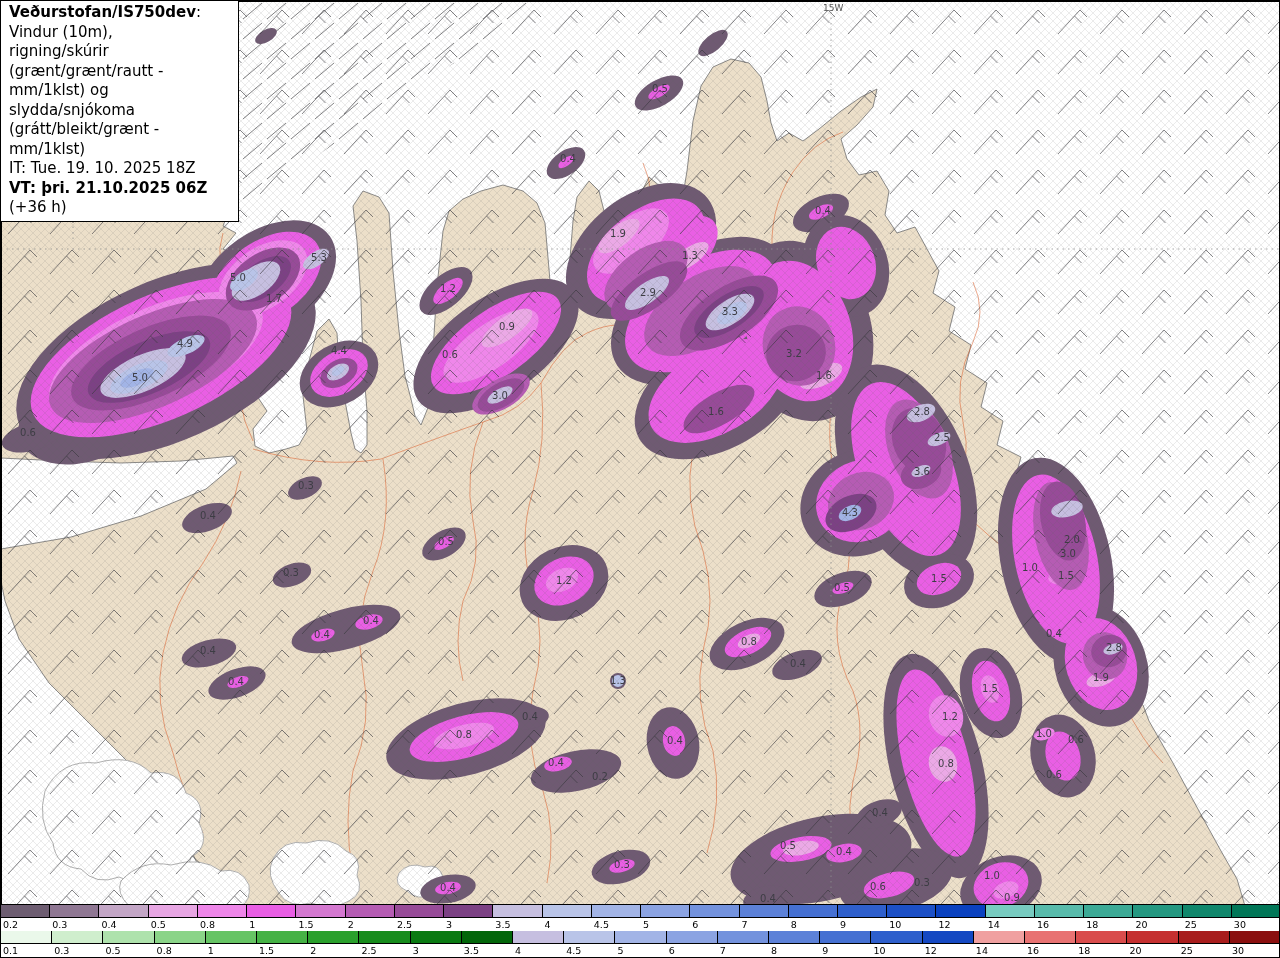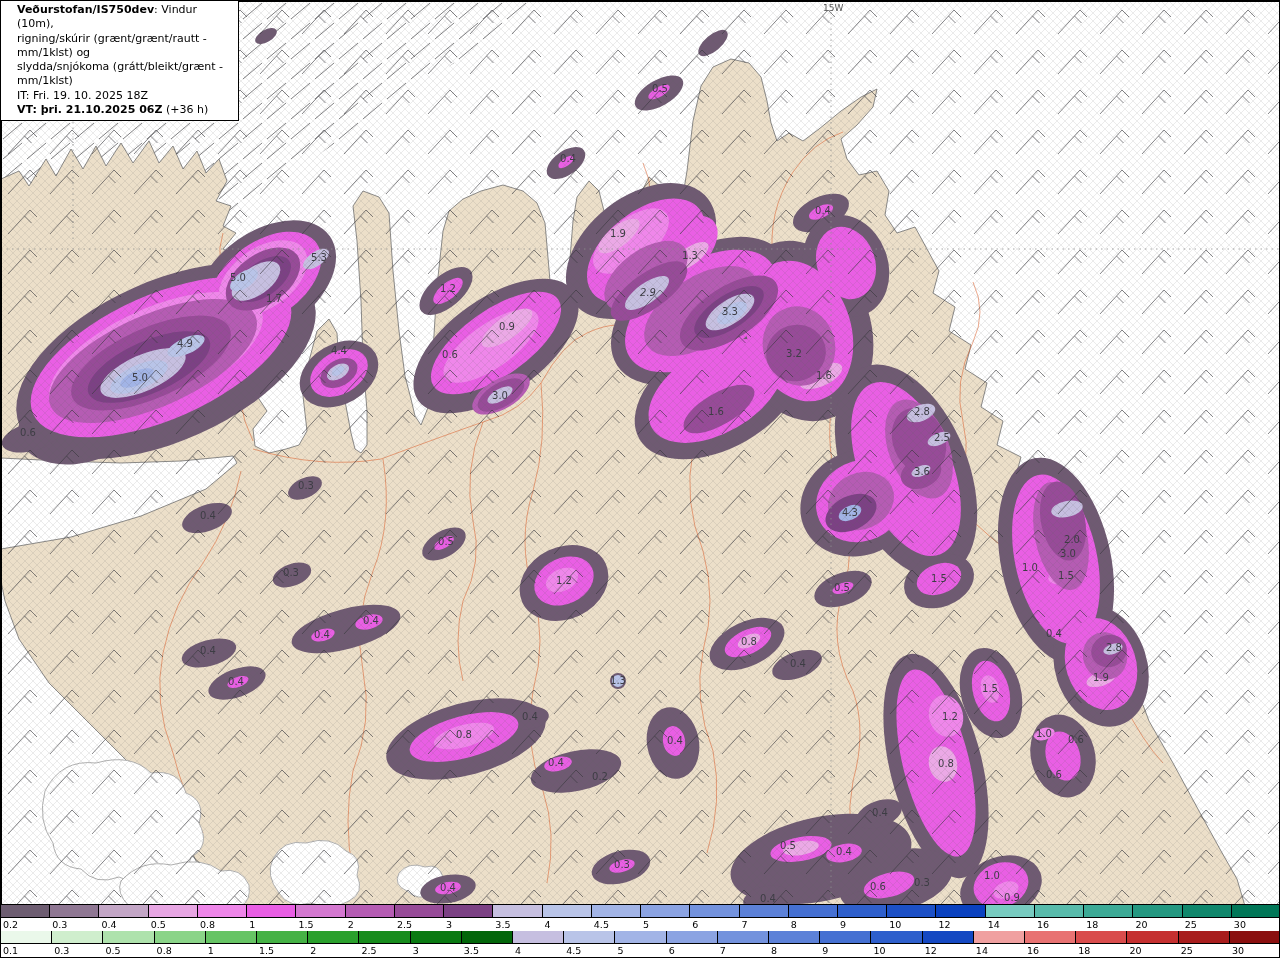--- a/index.html
+++ b/index.html
@@ -16,21 +16,21 @@
   .cD{fill:#6f5a72}.cM1{fill:#e95fe4}.cP08{fill:#ef87ea}.cP05{fill:#eba9e6}
   .cU2{fill:#b55cb3}.cU25{fill:#974b98}.cU3{fill:#7c4184}
   .cLA{fill:#c6bfe0}.cB4{fill:#b9c4e8}.cB45{fill:#a2b4e6}
 
   
   #value-labels { position:absolute; left:0; top:0; width:1280px; height:905px; pointer-events:none; }
   .mv { position:absolute; transform:translate(-50%,-55%); font-size:10px; color:#3d3d44; white-space:nowrap; }
 
   
   #title-box { position:absolute; top:0; left:0; width:238px; background:#fff; border:1px solid #000;
-               border-top:none; border-left:none; padding:2px 5px 3px 16px; font-size:11px; line-height:1.3; color:#000; }
+               border-top:none; border-left:none; padding:2px 5px 3px 8px; font-size:15px; line-height:1.3; color:#000; }
   #title-box .b { font-weight:bold; }
 
   
   #scales { position:absolute; left:0; bottom:0; width:1280px; height:53px; background:#fff; border-top:1px solid #000; }
   .band { display:flex; height:13px; border-bottom:1px solid #000; }
   .band .cell { flex:1; border-right:1px solid #000; }
   .ticks { display:flex; height:13px; background:#fff; }
   .ticks .tick { flex:1; font-size:9.5px; line-height:13px; padding-left:2px; color:#000; overflow:hidden; }
 </style>
 </head>
@@ -289,21 +289,21 @@
   </svg>
 
   <div id="value-labels">
       <span class="mv" style="left: 659px; top: 88px;">0.5</span>
       <span class="mv" style="left: 567px; top: 158px;">0.4</span>
       <span class="mv" style="left: 822px; top: 210px;">0.4</span>
       <span class="mv" style="left: 617px; top: 233px;">1.9</span>
       <span class="mv" style="left: 689px; top: 255px;">1.3</span>
       <span class="mv" style="left: 318px; top: 257px;">5.3</span>
       <span class="mv" style="left: 237px; top: 277px;">5.0</span>
-      <span class="mv" style="left: 647px; top: 292px; font-style: italic;">2.9</span>
+      <span class="mv" style="left: 647px; top: 292px;">2.9</span>
       <span class="mv" style="left: 447px; top: 288px;">1.2</span>
       <span class="mv" style="left: 273px; top: 298px;">1.7</span>
       <span class="mv" style="left: 729px; top: 311px;">3.3</span>
       <span class="mv" style="left: 506px; top: 326px;">0.9</span>
       <span class="mv" style="left: 184px; top: 343px;">4.9</span>
       <span class="mv" style="left: 793px; top: 353px;">3.2</span>
       <span class="mv" style="left: 449px; top: 354px;">0.6</span>
       <span class="mv" style="left: 139px; top: 377px;">5.0</span>
       <span class="mv" style="left: 338px; top: 350px;">4.4</span>
       <span class="mv" style="left: 823px; top: 375px;">1.6</span>
@@ -355,21 +355,21 @@
       <span class="mv" style="left: 991px; top: 875px;">1.0</span>
       <span class="mv" style="left: 447px; top: 887px;">0.4</span>
       <span class="mv" style="left: 1011px; top: 897px;">0.9</span>
       <span class="mv" style="left: 767px; top: 898px;">0.4</span>
     </div>
 
   <div id="title-box">
     <div><span class="b">Veðurstofan/IS750dev</span><span>: Vindur (10m),</span></div>
     <div>rigning/skúrir (grænt/grænt/rautt - mm/1klst) og</div>
     <div>slydda/snjókoma (grátt/bleikt/grænt - mm/1klst)</div>
-    <div><span>IT:</span><span> Fri. 19. 10. 2025 18Z</span></div>
+    <div><span>IT:</span><span> Tue. 19. 10. 2025 18Z</span></div>
     <div><span class="b">VT:</span><span class="b"> þri. 21.10.2025 06Z</span><span> (+36 h)</span></div>
   </div>
 
   <div id="scales">
     <div class="scale-row" id="scale-row-1">
       <div class="band">
           <div class="cell" style="background: rgb(109, 93, 113);"></div>
           <div class="cell" style="background: rgb(143, 119, 147);"></div>
           <div class="cell" style="background: rgb(195, 166, 198);"></div>
           <div class="cell" style="background: rgb(231, 166, 227);"></div>

